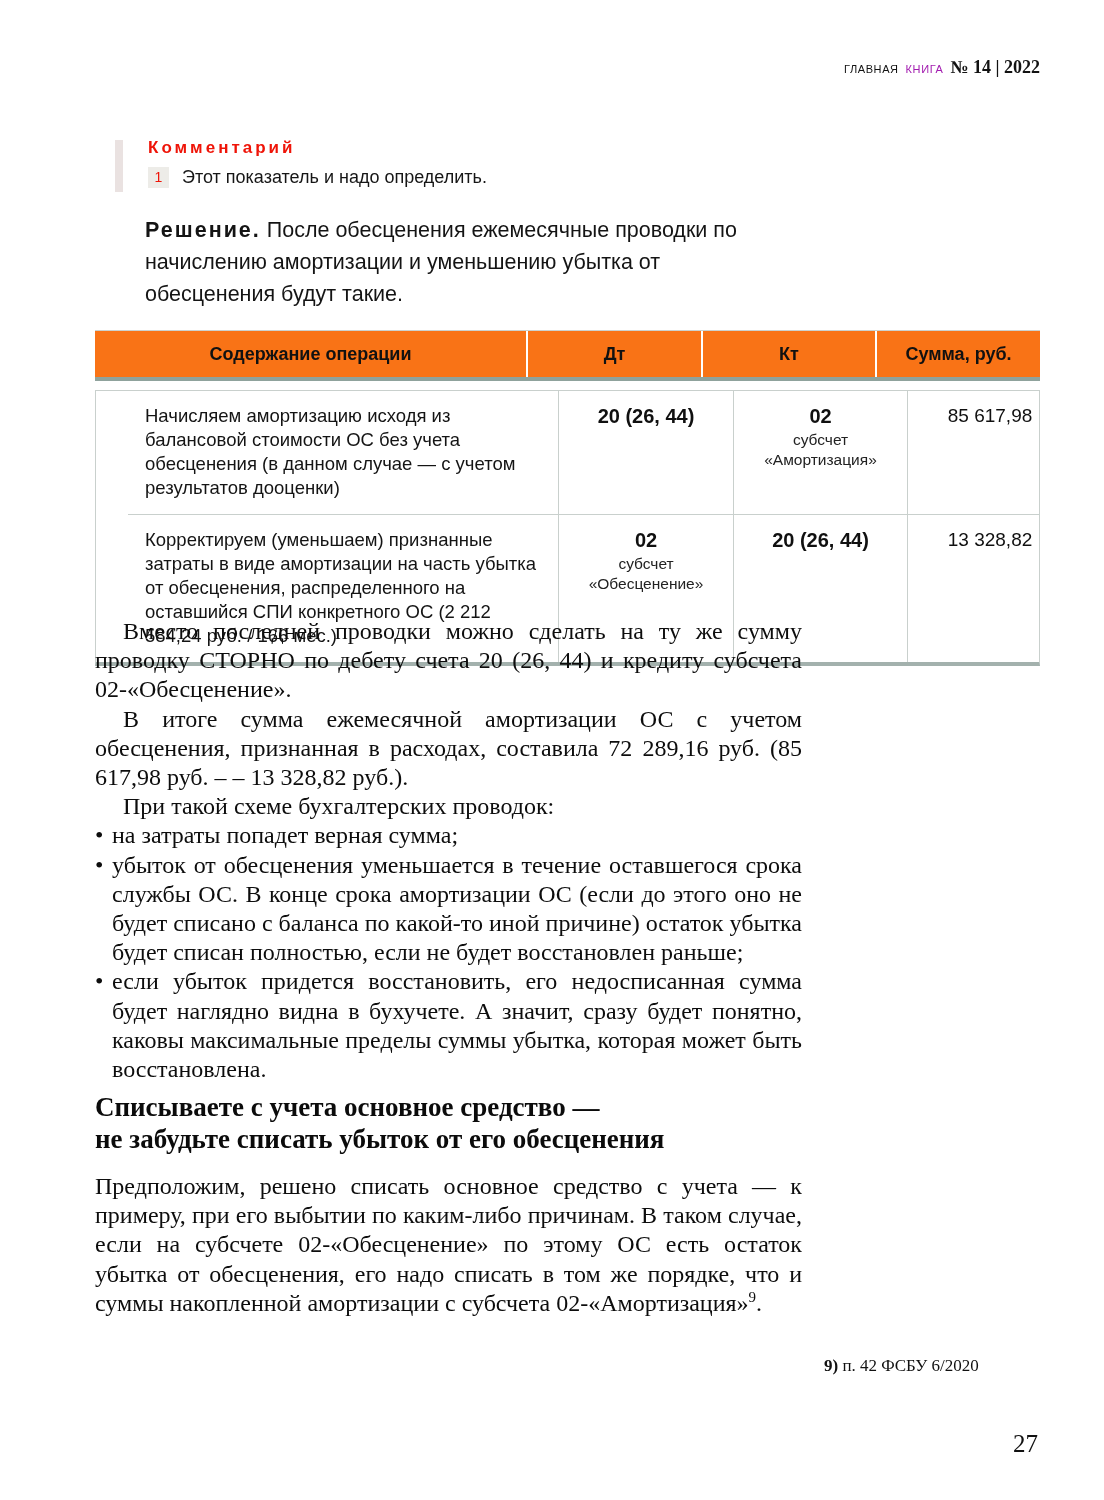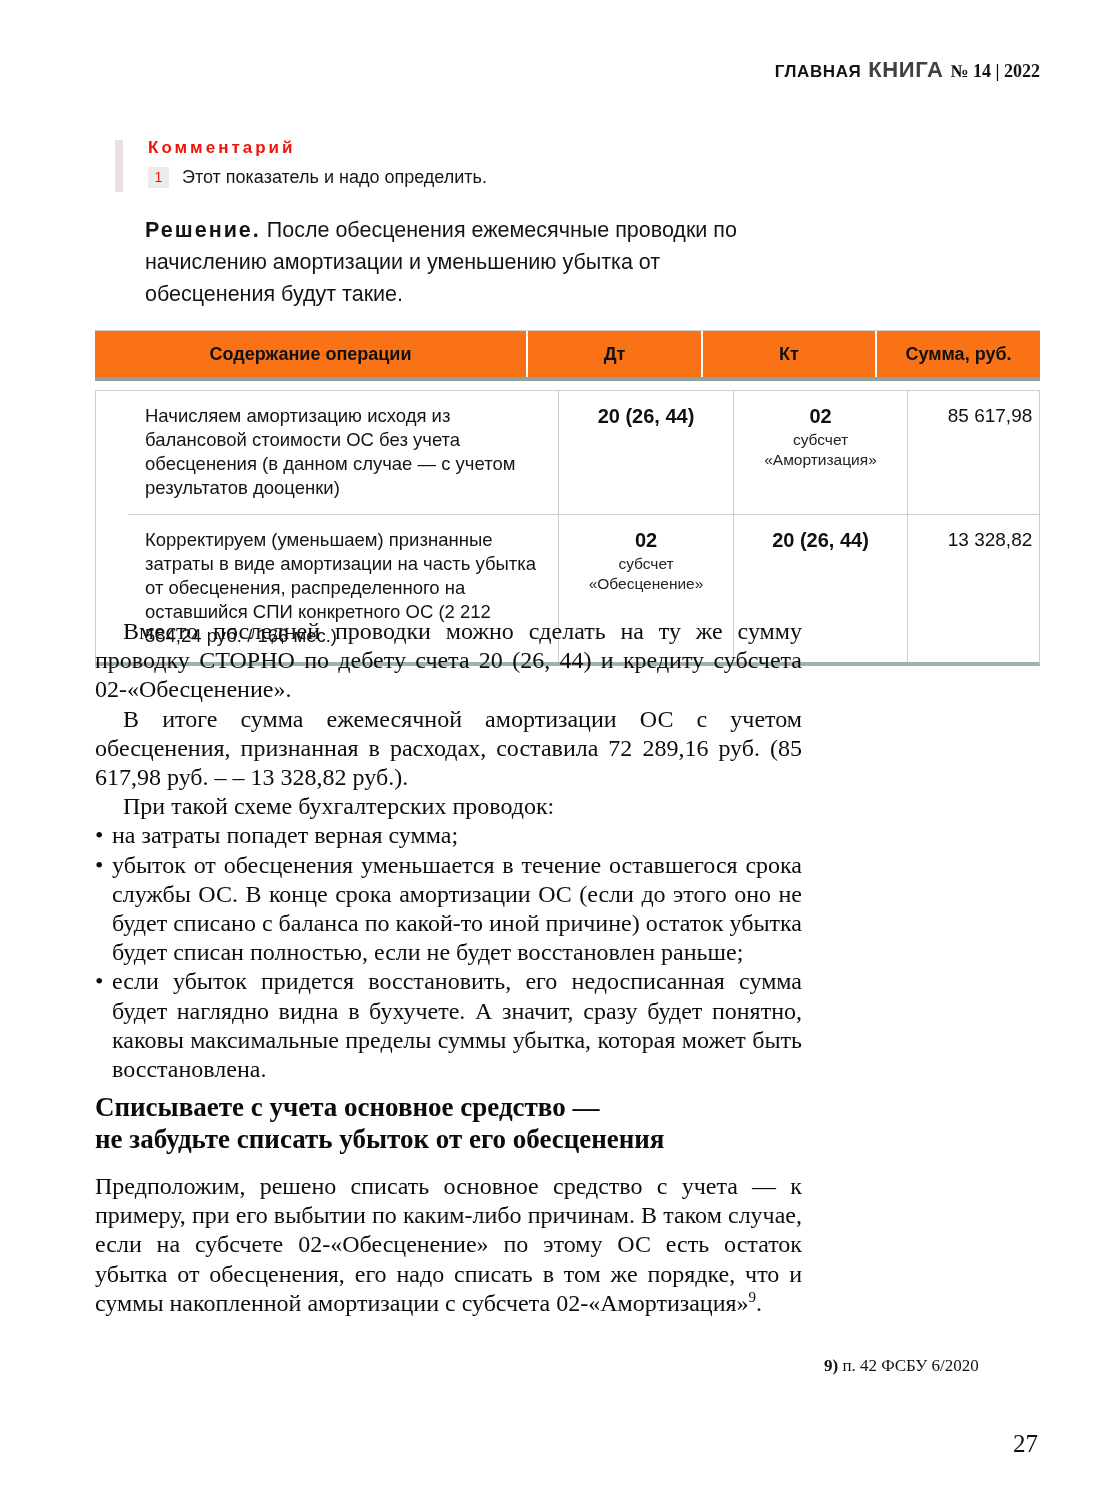--- a/index.html
+++ b/index.html
@@ -8,26 +8,26 @@
     position:relative; width:1104px; height:1500px; background:#ffffff;
     font-family:"Liberation Serif", serif; color:#101010; overflow:hidden;
   }
 
   
   .runhead {
     position:absolute; top:57px; right:64px;
     display:flex; align-items:baseline; gap:7px; white-space:nowrap;
   }
   .runhead .mag-black {
-    font-family:"Liberation Sans", sans-serif; font-weight:bold;
-    font-size:17px; letter-spacing:.6px; color:#121212;
+    font-family:"Liberation Sans", sans-serif; font-weight:normal;
+    font-size:11px; letter-spacing:.6px; color:#121212;
   }
   .runhead .mag-accent {
-    font-family:"Liberation Sans", sans-serif; font-weight:bold;
-    font-size:22px; letter-spacing:.6px; color:#404040;
+    font-family:"Liberation Sans", sans-serif; font-weight:normal;
+    font-size:11px; letter-spacing:.6px; color:#a21caf;
   }
   .runhead .issue {
     font-family:"Liberation Serif", serif; font-weight:bold;
     font-size:18px; color:#121212;
   }
 
   
   .comment { position:absolute; left:115px; top:138px; width:600px; }
   .comment .bar {
     position:absolute; left:0; top:2px; width:8px; height:52px; background:#eae2e1;

